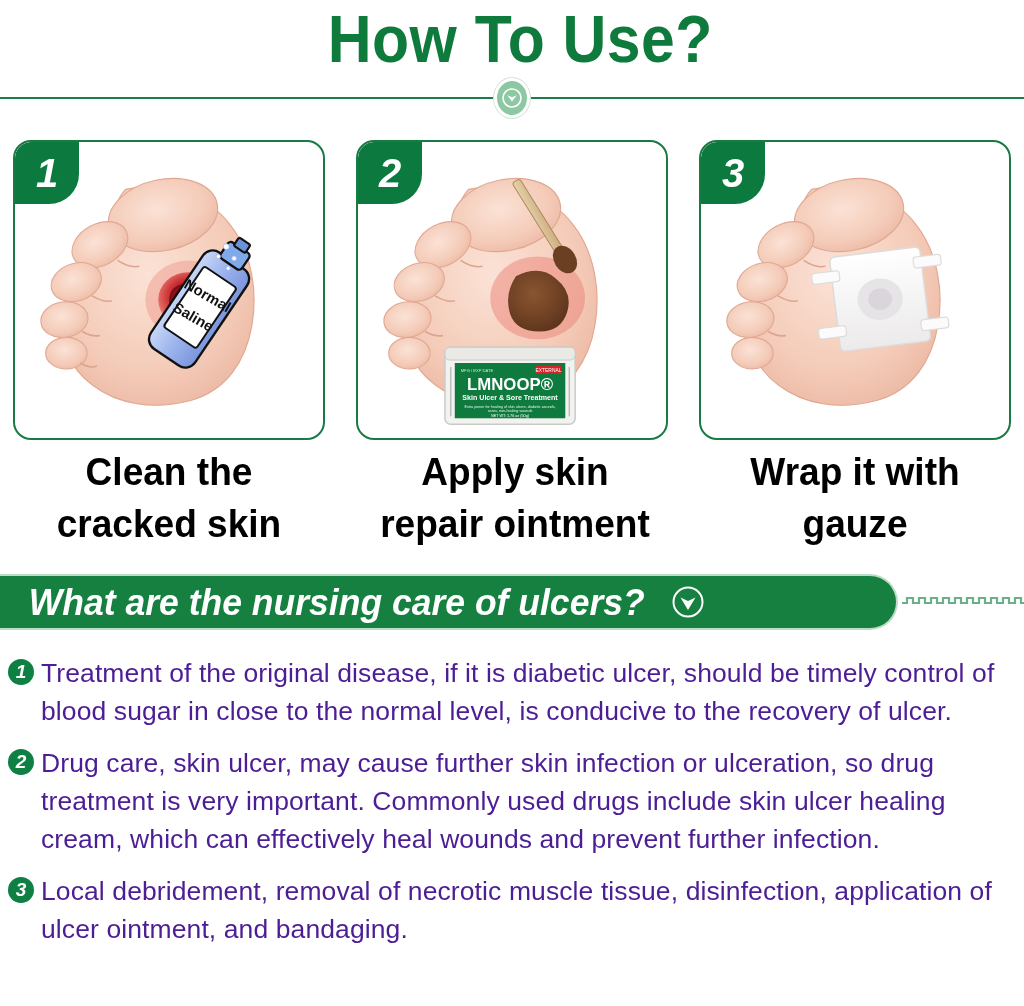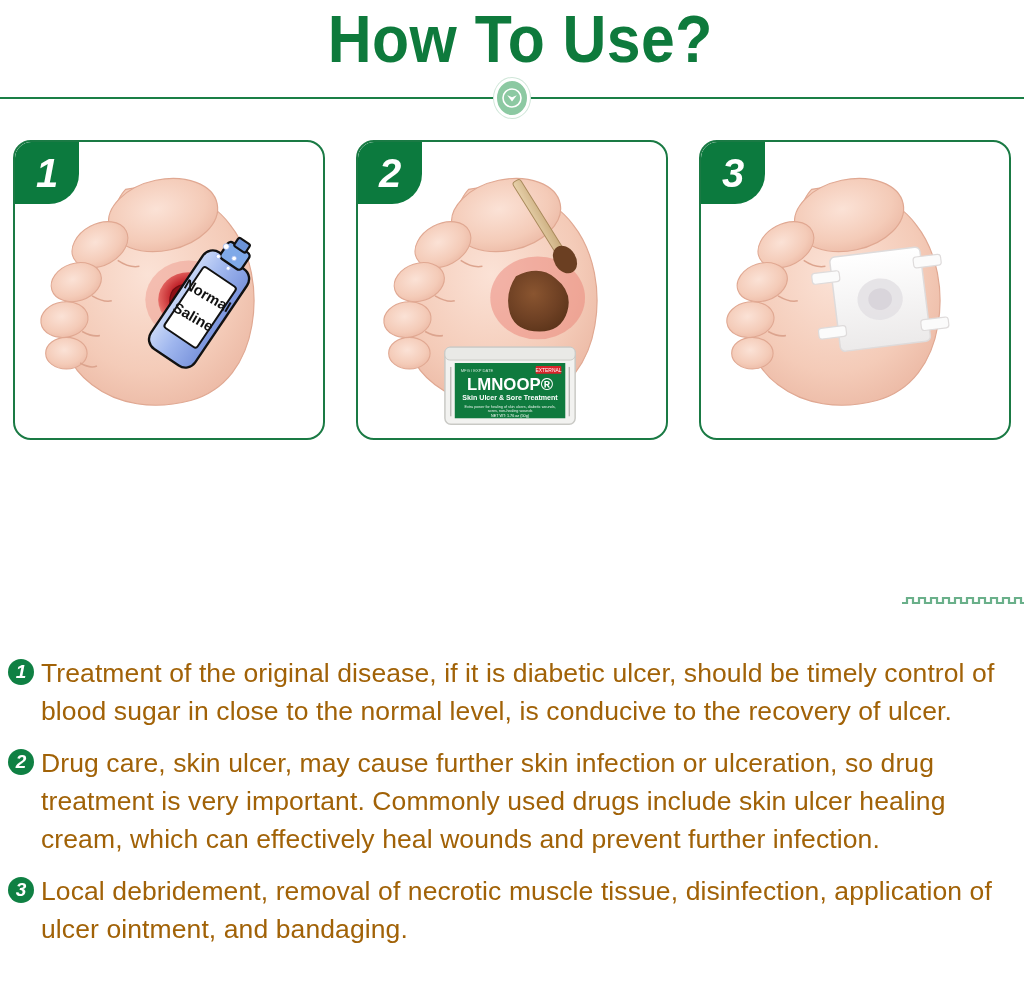--- a/index.html
+++ b/index.html
@@ -206,21 +206,21 @@
     background: #0f8043;
     color: #ffffff;
     font-family: "Liberation Sans Narrow", "Liberation Sans", sans-serif;
     font-weight: bold;
     font-style: italic;
     font-size: 19px;
     line-height: 26px;
     text-align: center;
   }
   .note-text {
-    color: #a16207;
+    color: #4c1d95;
     font-family: "Liberation Sans Narrow", "Liberation Sans", sans-serif;
     font-size: 26.5px;
     line-height: 38px;
     letter-spacing: 0.1px;
   }
 </style>
 </head>
 <body>
 
 <div class="page">
@@ -422,22 +422,43 @@
             <rect x="220" y="186" width="28" height="11" rx="3" fill="#fbfbfb" stroke="#dedbdb" stroke-width="1.2"></rect>
           </g>
         </svg>
       </div>
       <div class="step-badge">
         <span>3</span>
       </div>
     </div>
   </div>
 
+  <div class="captions">
+    <div class="caption caption-1">
+      <div>Clean the</div>
+      <div>cracked skin</div>
+    </div>
+    <div class="caption caption-2">
+      <div>Apply skin</div>
+      <div>repair ointment</div>
+    </div>
+    <div class="caption caption-3">
+      <div>Wrap it with</div>
+      <div>gauze</div>
+    </div>
+  </div>
 
   <div class="banner-wrap">
+    <div class="banner">
+      <div class="banner-text">What are the nursing care of ulcers?</div>
+      <svg class="banner-chevron" viewBox="0 0 34 34">
+        <circle cx="17" cy="17" r="14.5" fill="none" stroke="#ffffff" stroke-width="2"></circle>
+        <path d="M9.5 12.5 L17 25 L24.5 12.5 L17 16 Z" fill="#ffffff"></path>
+      </svg>
+    </div>
     <svg class="zigzag" viewBox="0 0 122 14">
       <path d="M0 9 L5 9 L5 4 L11 4 L11 9 L17 9 L17 4 L23 4 L23 9 L29 9 L29 4 L35 4
                L35 9 L41 9 L41 4 L47 4 L47 9 L53 9 L53 4 L59 4 L59 9 L65 9 L65 4 L71 4
                L71 9 L77 9 L77 4 L83 4 L83 9 L89 9 L89 4 L95 4 L95 9 L101 9 L101 4 L107 4
                L107 9 L113 9 L113 4 L119 4 L119 9 L122 9" fill="none" stroke="#6ab08a" stroke-width="2.2"></path>
     </svg>
   </div>
 
   <div class="notes">
     <div class="note">

